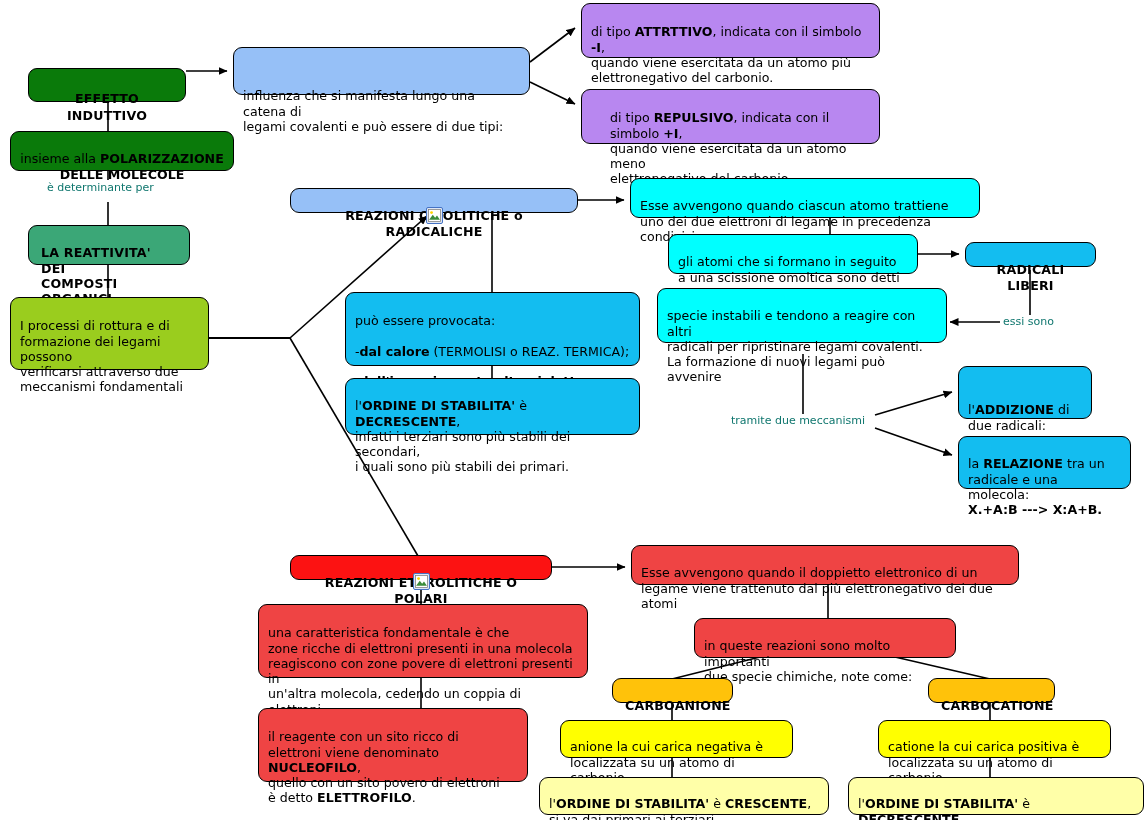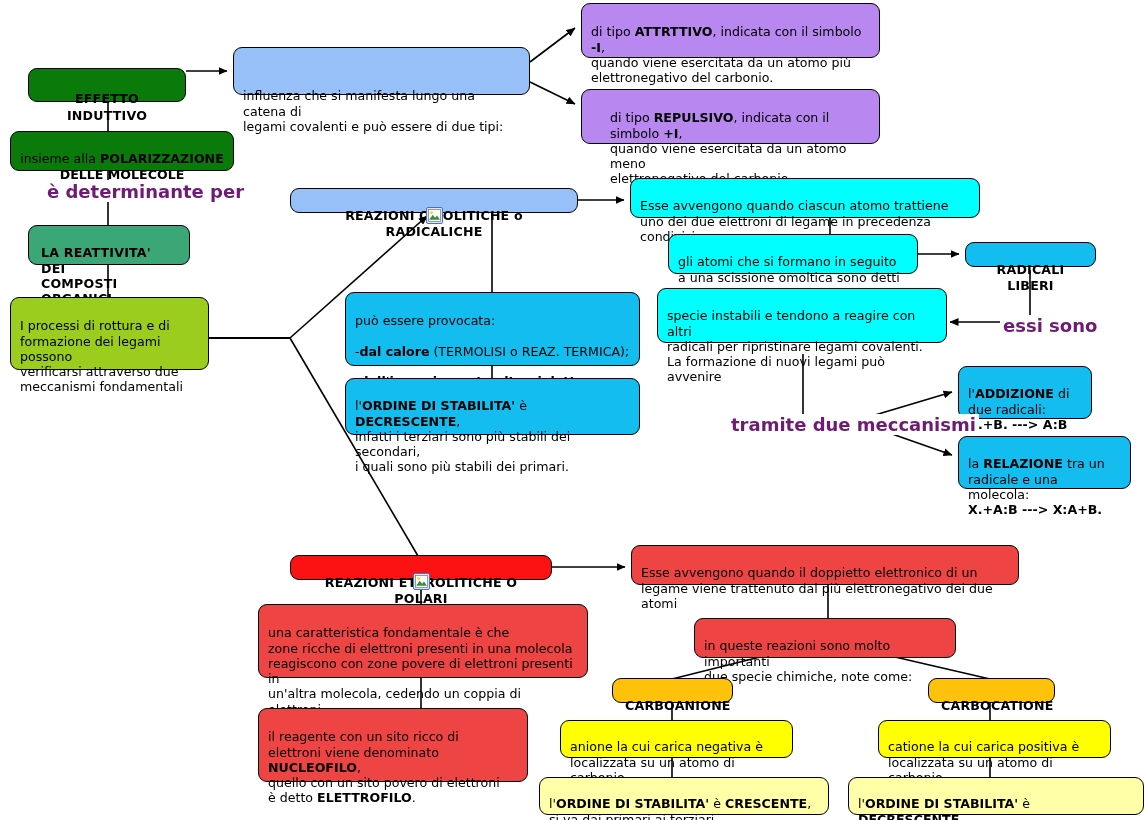--- a/index.html
+++ b/index.html
@@ -20,27 +20,26 @@
   }
   .node.title{
     font-weight:bold;
     text-align:center;
     letter-spacing:0.2px;
     padding:5px 12px;
   }
   .node b{font-weight:bold;}
   .edge-label{
     position:absolute;
-    font-size:18px;
-    color:#701a75;
+    font-size:11px;
+    color:#0f766e;
     background:#ffffff;
     padding:0 3px;
     z-index:6;
     white-space:nowrap;
-    font-weight:bold;
   }
   
   .c-darkgreen   {background:#0a7a0a;}
   .c-seagreen    {background:#3ba777;}
   .c-yellowgreen {background:#9acd1e;}
   .c-lightblue   {background:#96c0f7;}
   .c-purple      {background:#b887f0;}
   .c-cyan        {background:#00ffff;}
   .c-deepcyan    {background:#13bdf0;}
   .c-red         {background:#fc1212;}
@@ -214,21 +213,21 @@
   </div>
 
   <div class="node c-deepcyan" style="left:345px;top:378px;width:295px;height:57px;padding-top:4px;">
     <span>l'</span><b>ORDINE DI STABILITA'</b><span> è </span><b>DECRESCENTE</b><span>,
 infatti i terziari sono più stabili dei secondari,
 i quali sono più stabili dei primari.</span>
   </div>
 
   <div class="edge-label" style="left:728px;top:414px;">tramite due meccanismi</div>
 
-  <div class="node c-deepcyan" style="left:958px;top:366px;width:134px;height:53px;padding-top:4px;">
+  <div class="node c-deepcyan" style="left:958px;top:366px;width:134px;height:53px;padding-top:20px;">
     <span>l'</span><b>ADDIZIONE</b><span> di
 due radicali:
 </span><b>A.+B. ---&gt; A:B</b>
   </div>
 
   <div class="node c-deepcyan" style="left:958px;top:436px;width:173px;height:53px;padding-top:4px;">
     <span>la </span><b>RELAZIONE</b><span> tra un
 radicale e una molecola:
 </span><b>X.+A:B ---&gt; X:A+B.</b>
   </div>

